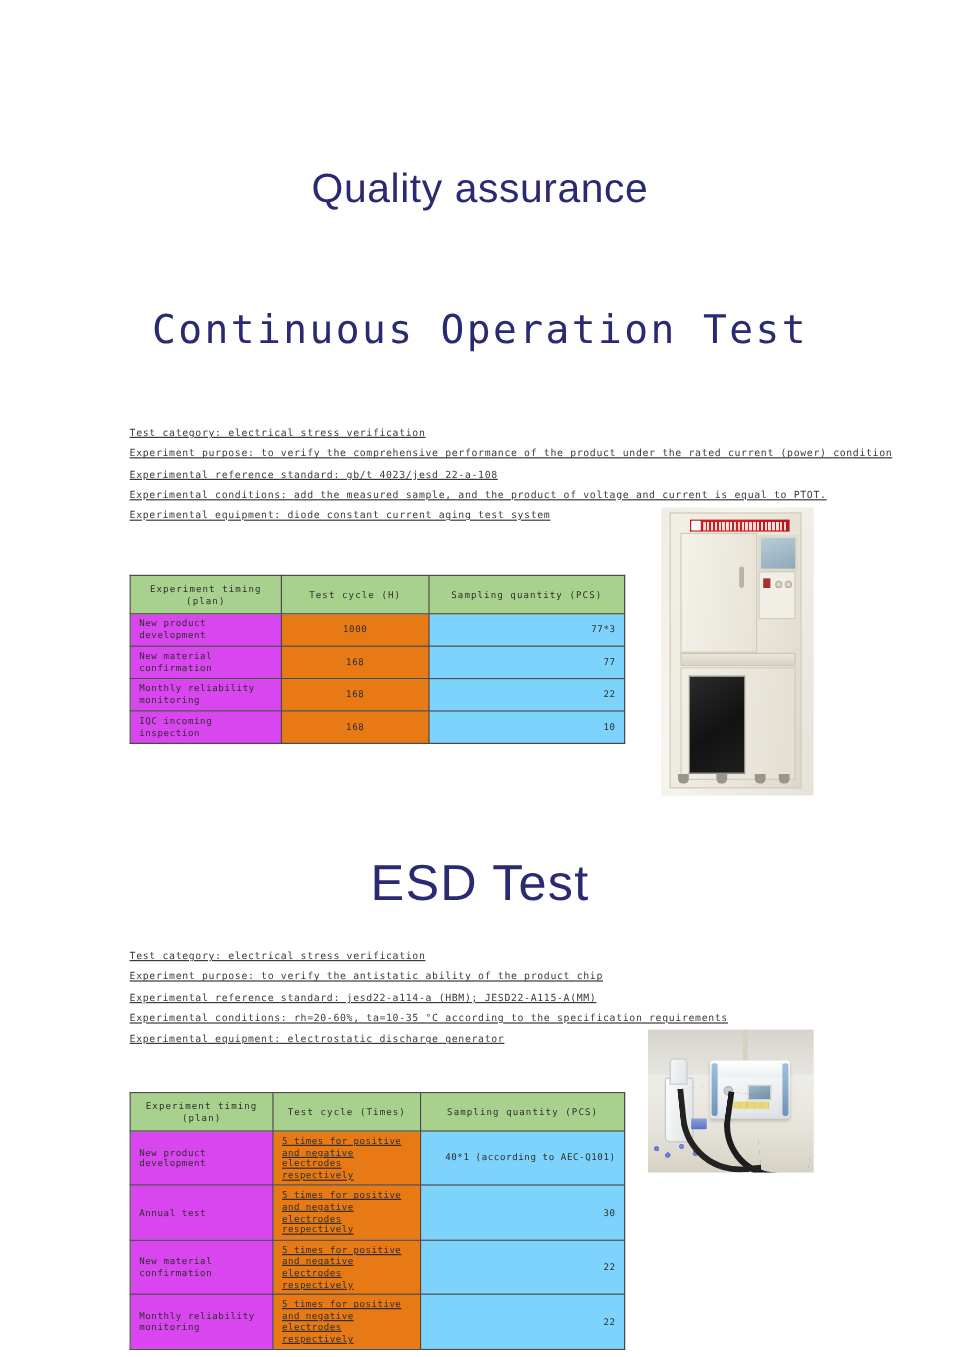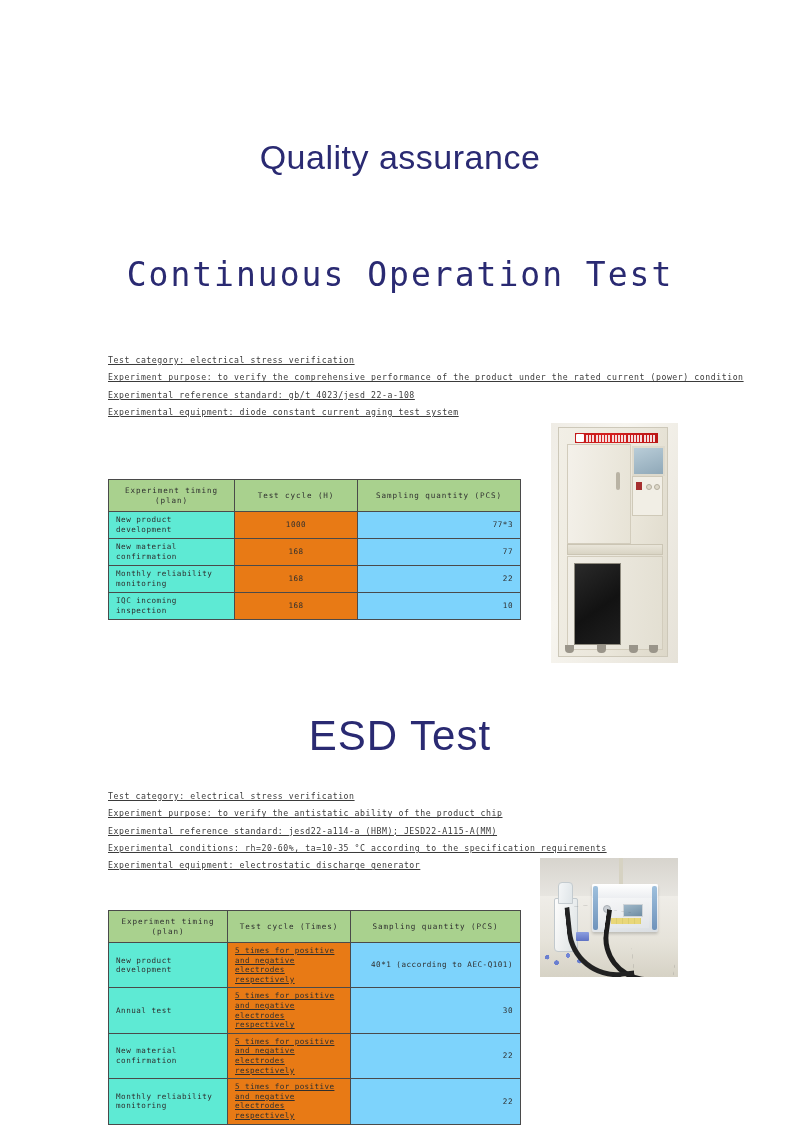--- a/index.html
+++ b/index.html
@@ -76,21 +76,21 @@
     line-height: 9.6px;
     color: #2f2f2f;
   }
   .data-table thead td {
     background: #a9d18e;
     text-align: center;
     height: 25px;
     letter-spacing: 0.9px;
   }
   td.c-label {
-    background: #5eead4;
+    background: #d946ef;
     text-align: left;
   }
   td.c-cycle {
     background: #e87a15;
     text-align: center;
   }
   td.c-cycle.longtext {
     text-align: left;
     letter-spacing: 0.4px;
     text-decoration: underline;
@@ -302,20 +302,21 @@
 <body>
 
 <div class="title-main" id="quality-title">Quality assurance</div>
 
 <div class="title-mono" id="continuous-title">Continuous Operation Test</div>
 
 <div class="desc-block" id="desc-continuous">
   <div class="line">Test category: electrical stress verification</div>
   <div class="line">Experiment purpose: to verify the comprehensive performance of the product under the rated current (power) condition</div>
   <div class="line">Experimental reference standard: gb/t 4023/jesd 22-a-108</div>
+  <div class="line">Experimental conditions: add the measured sample, and the product of voltage and current is equal to PTOT.</div>
   <div class="line">Experimental equipment: diode constant current aging test system</div>
 </div>
 
 <table class="data-table" id="table-continuous">
   <colgroup>
     <col style="width:126px">
     <col style="width:123px">
     <col style="width:163px">
   </colgroup>
   <thead>

